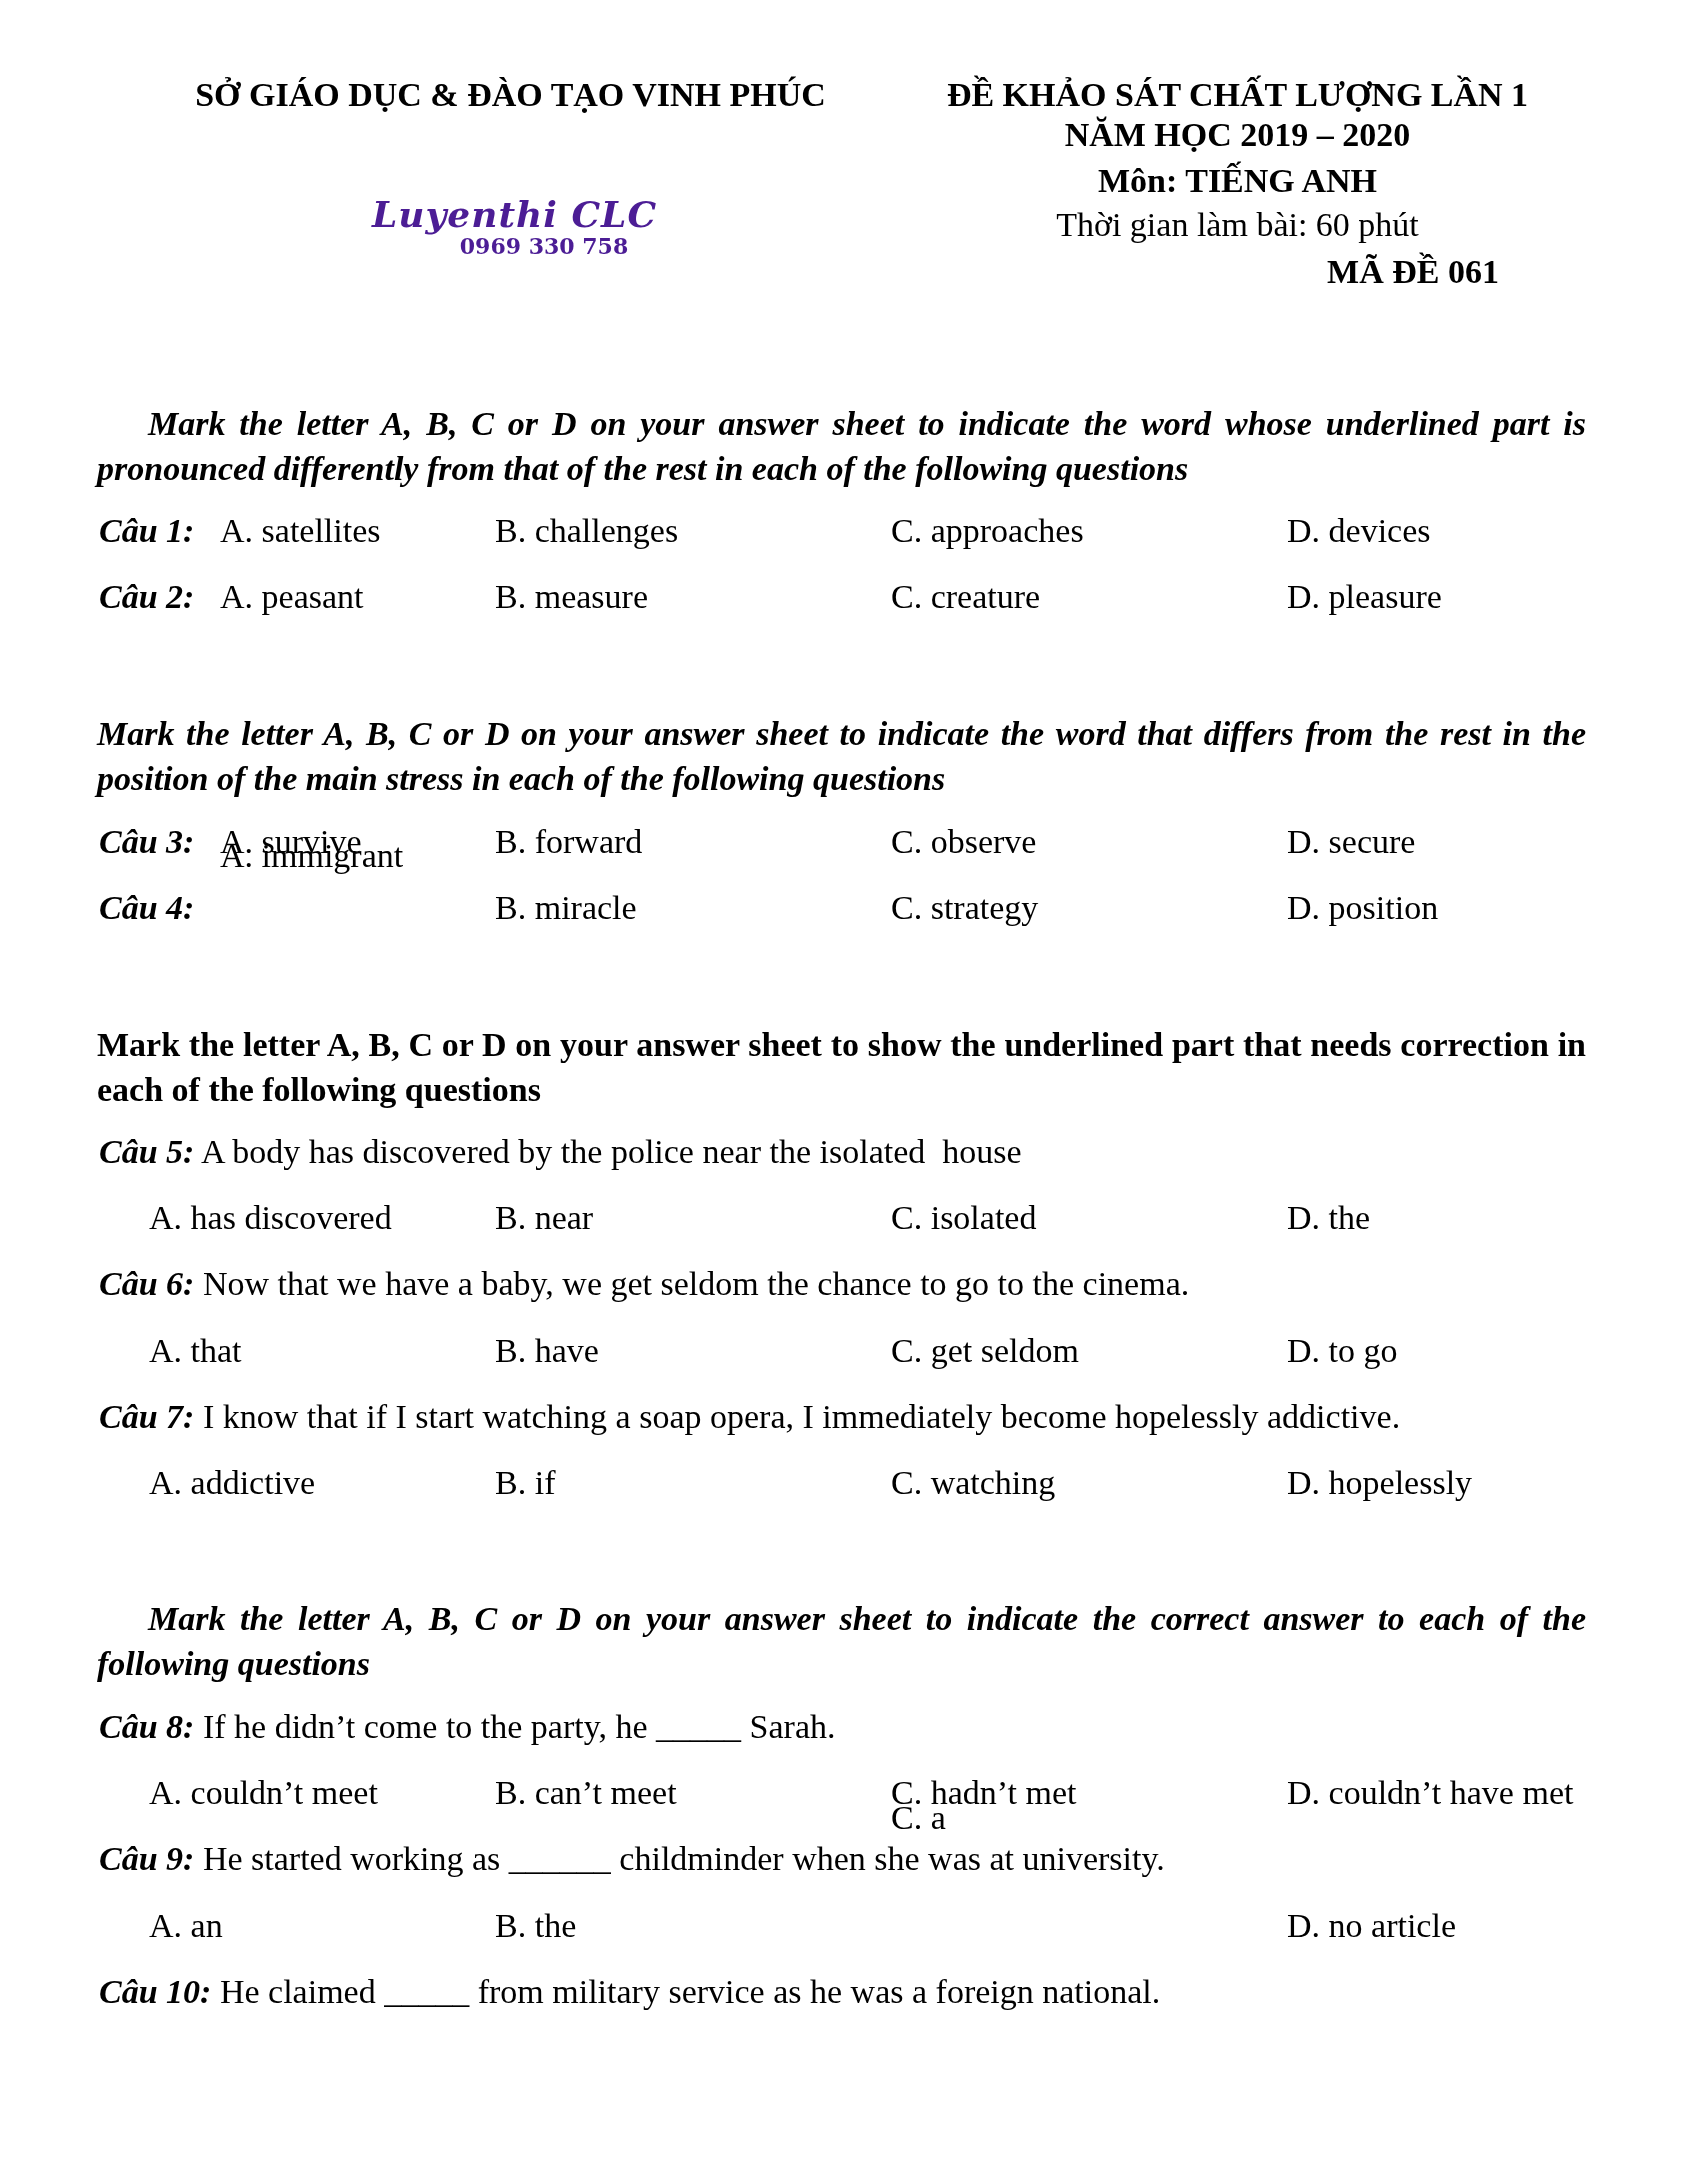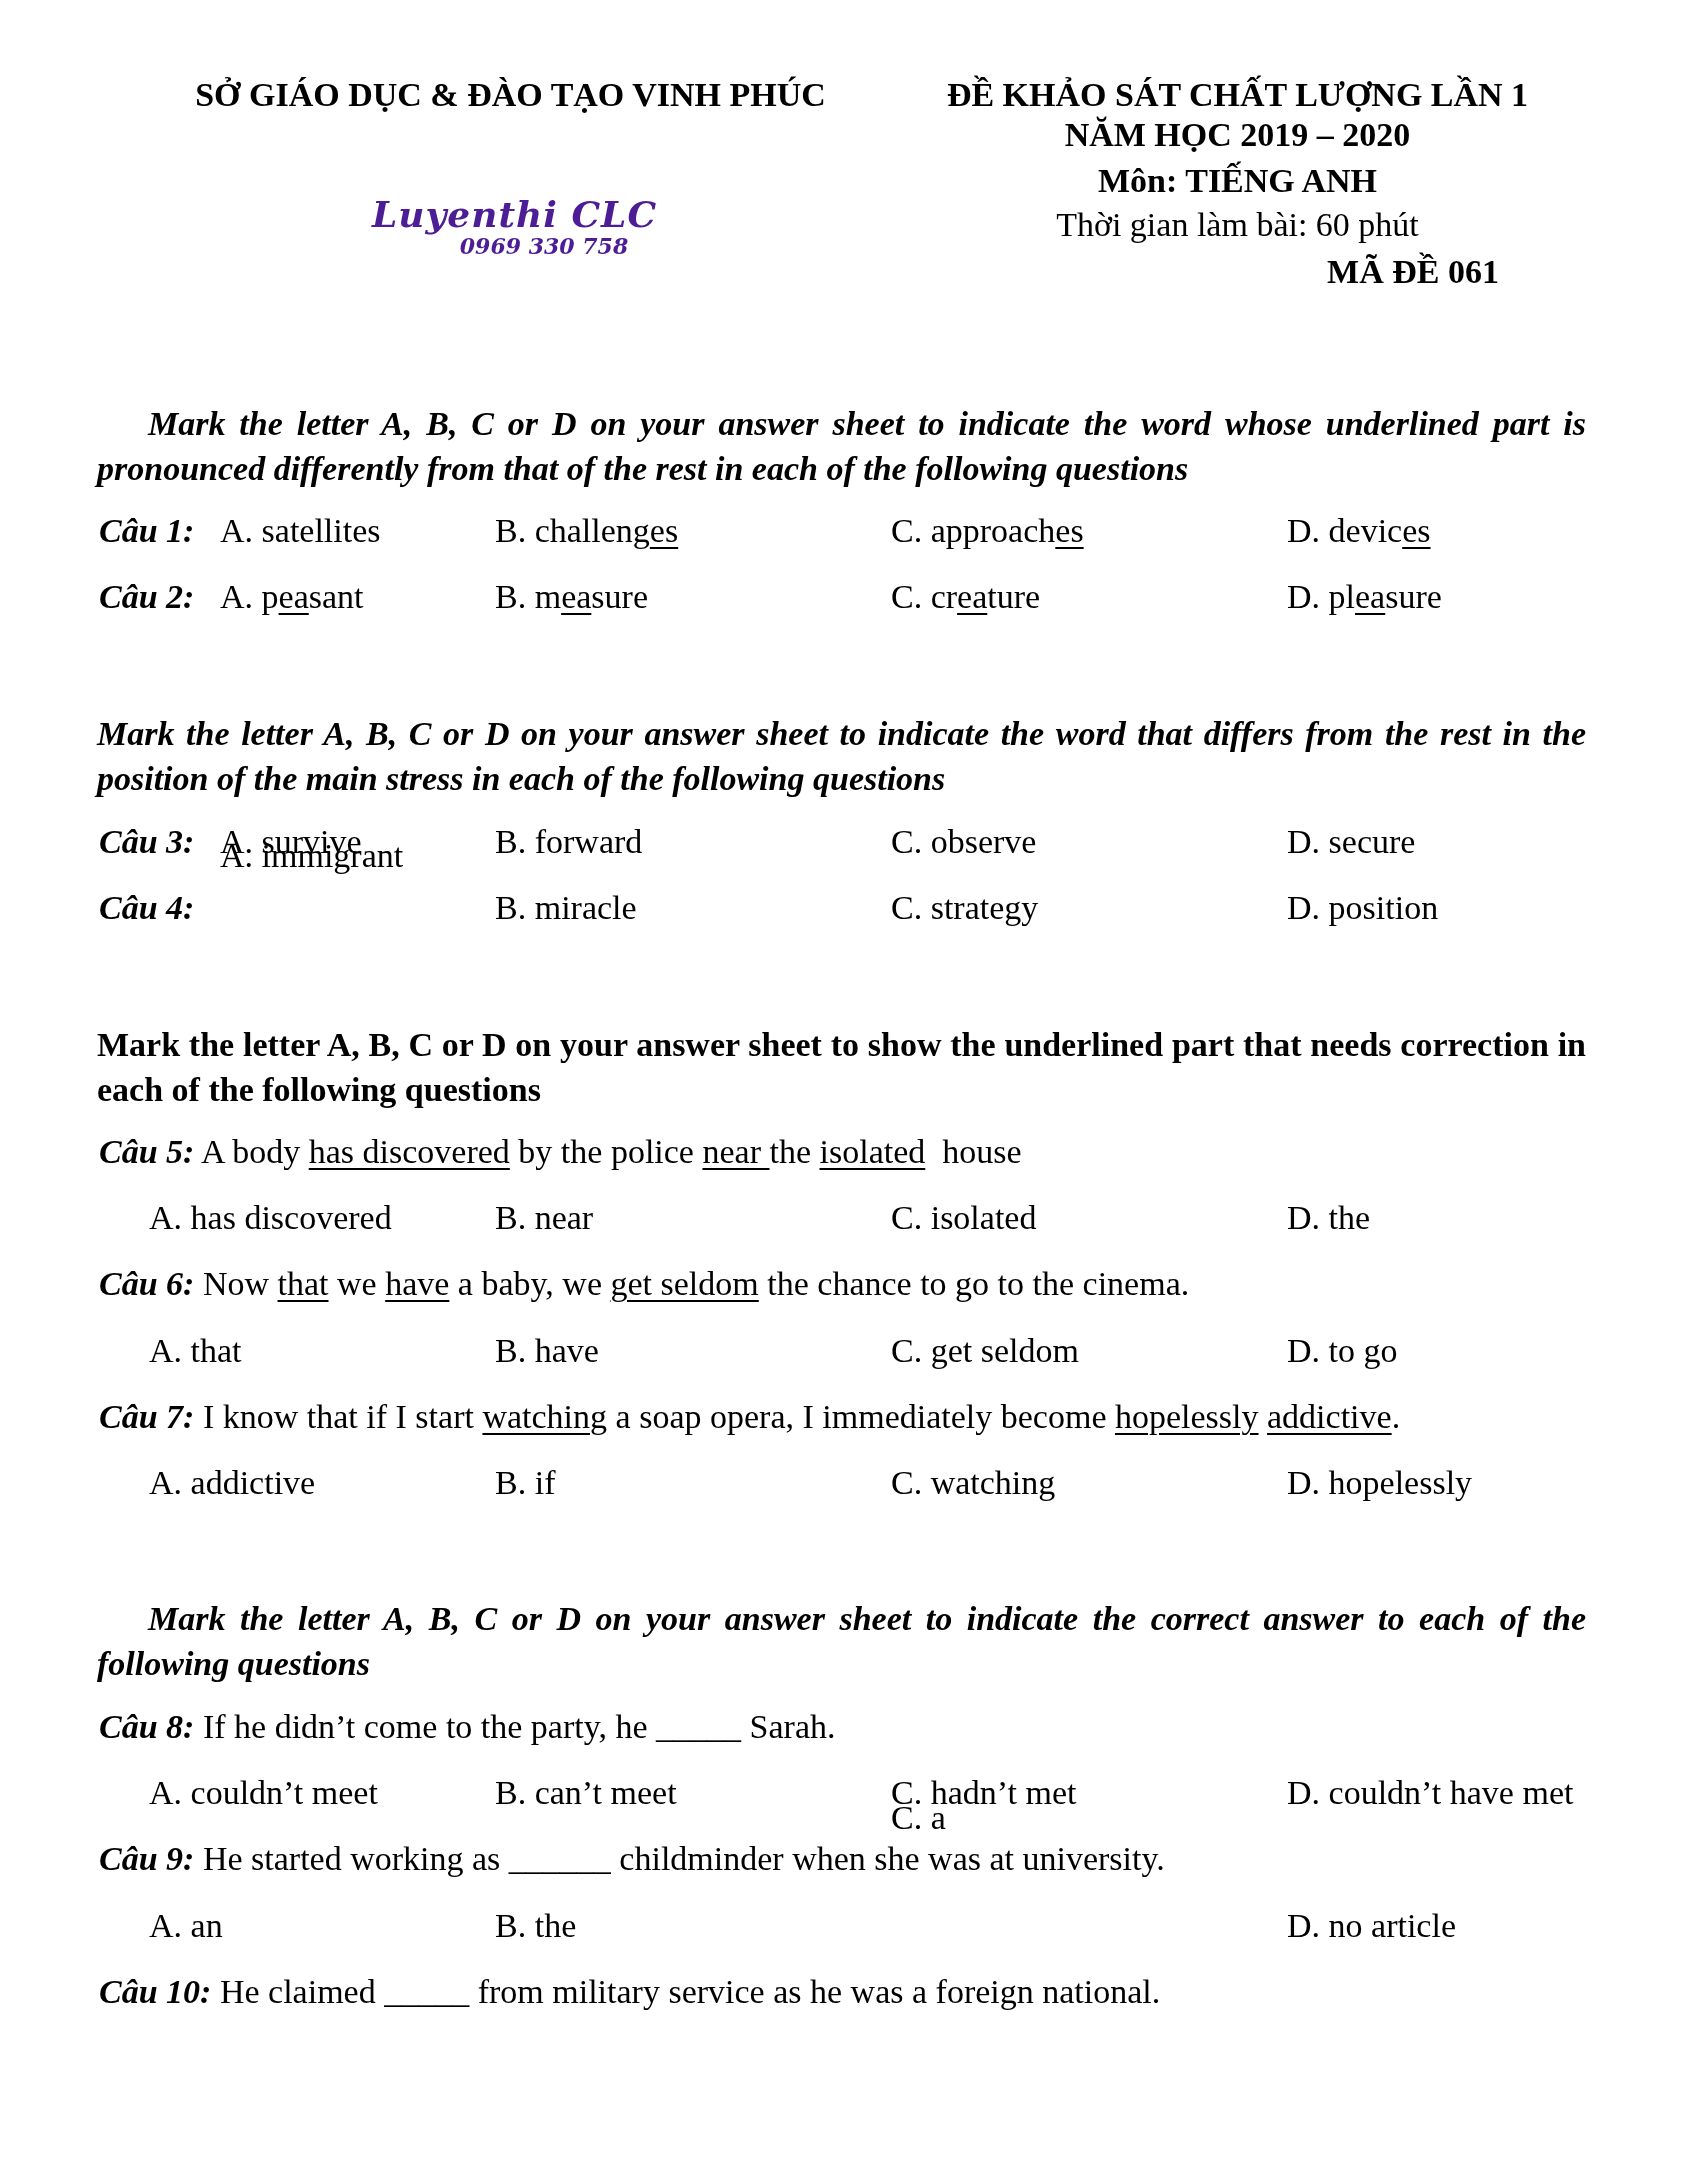--- a/index.html
+++ b/index.html
@@ -8,28 +8,28 @@
     font-family: "Liberation Serif", "DejaVu Serif", serif; color: #000;
   }
   .abs { position: absolute; white-space: nowrap; }
   .hdr { font-weight: bold; font-size: 34px; line-height: 40px; text-align: center; }
   .hdr-left { left: 149px; width: 723px; top: 75px; }
   .hdr-right { left: 871px; width: 733px; top: 75px; }
   .hdr-right .normal { font-weight: normal; }
   .made { position: absolute; right: 184px; top: 253px; font-weight: bold; font-size: 34px; }
   .logo { left: 356px; top: 194px; width: 317px; text-align: center; color: #4c1d95; }
   .logo .l1 { font-family: "DejaVu Serif", serif; font-style: italic; font-weight: bold; font-size: 36px; line-height: 40px; letter-spacing: 1px; }
-  .logo .l2 { font-family: "DejaVu Serif", serif; font-style: italic; font-weight: bold; font-size: 22px; line-height: 24px; margin-left: 59px; }
+  .logo .l2 { font-family: "DejaVu Serif", serif; font-weight: bold; font-size: 22px; line-height: 24px; margin-left: 59px; }
   .instr { left: 97px; width: 1489px; font-size: 34px; line-height: 45px; white-space: normal; text-align: justify; }
   .instr.it { font-style: italic; font-weight: bold; }
   .instr.bd { font-weight: bold; }
   .instr .indent { display: inline-block; width: 51px; }
   .row { font-size: 34px; line-height: 40px; }
   .q { font-weight: bold; font-style: italic; }
-  .u { text-decoration: underline; text-decoration-thickness: 2px; text-underline-offset: 5px; }
+  .u { text-decoration-thickness: 2px; text-underline-offset: 5px; }
 </style>
 </head>
 <body>
 
 <div class="abs hdr hdr-left">
   <div>SỞ GIÁO DỤC &amp; ĐÀO TẠO VINH PHÚC</div>
 </div>
 
 <div class="abs logo">
   <div class="l1">Luyenthi CLC</div>

